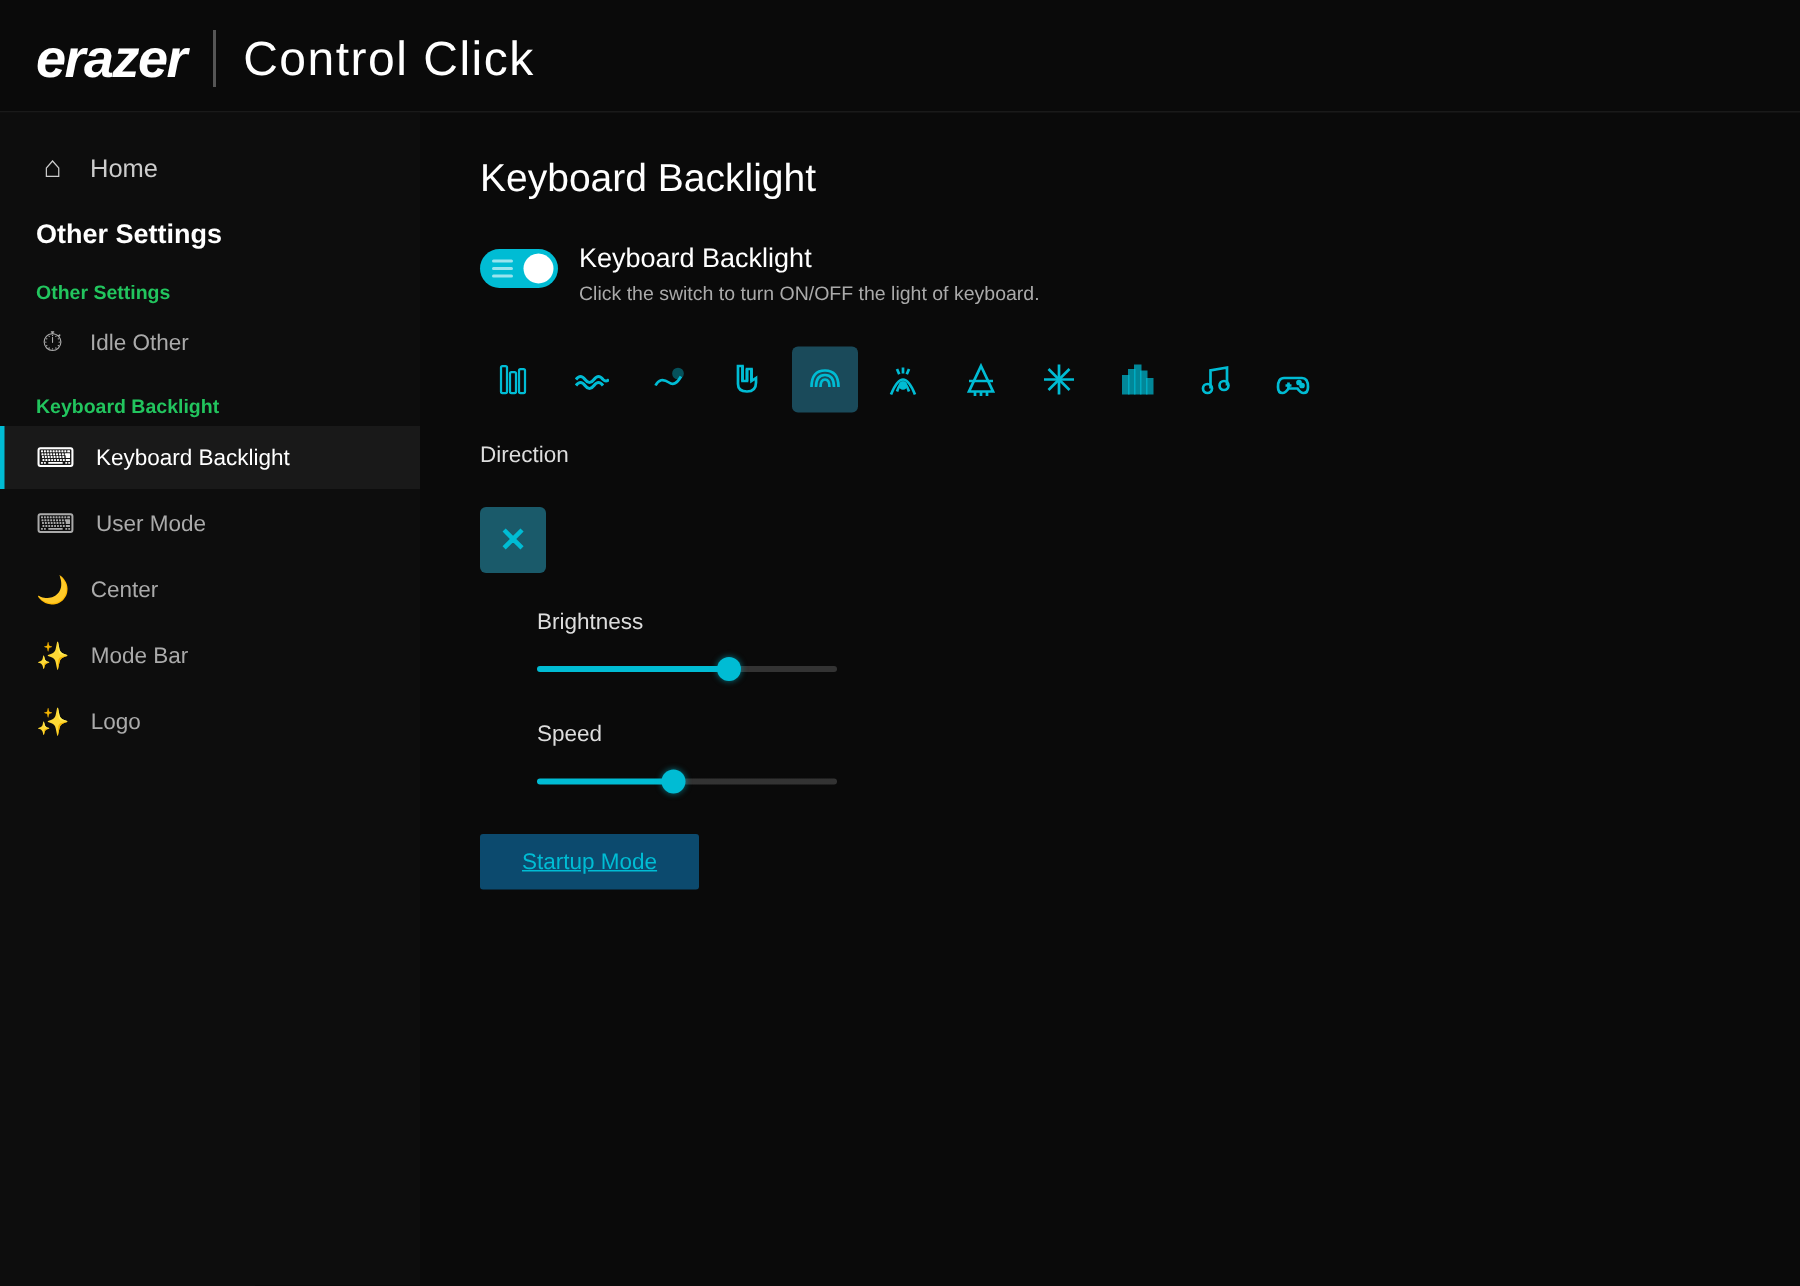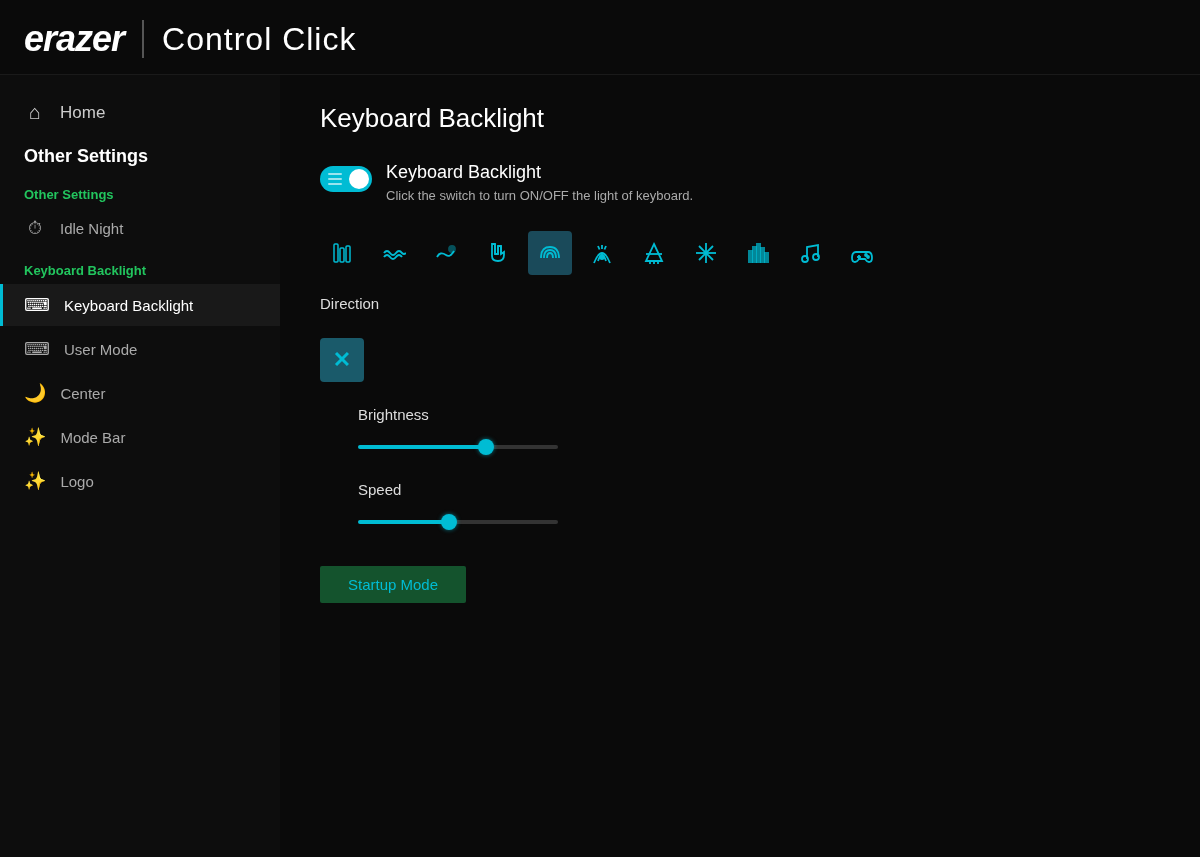--- a/index.html
+++ b/index.html
@@ -269,28 +269,28 @@
       width: 16px;
       height: 16px;
       border-radius: 50%;
       background: #00bcd4;
       cursor: pointer;
       box-shadow: 0 0 4px rgba(0,188,212,0.6);
     }
 
     
     .startup-btn {
-      background: #14532d;
+      background: #0c4a6e;
       border: none;
       color: #00bcd4;
       font-size: 15px;
       padding: 10px 28px;
       cursor: pointer;
       border-radius: 2px;
-      margin-top: 10px;
+      text-decoration: underline;
     }
 
     
     .home-icon { font-size: 20px; }
   </style>
 </head>
 <body>
 
 <div class="header">
   <div class="header-logo">
@@ -307,21 +307,21 @@
       <span class="sidebar-icon home-icon">⌂</span>
       <span>Home</span>
     </div>
 
     <div class="sidebar-section-title">Other Settings</div>
 
     <div class="sidebar-category-label">Other Settings</div>
 
     <div class="sidebar-item">
       <span class="sidebar-icon">⏱</span>
-      <span>Idle Night</span>
+      <span>Idle Other</span>
     </div>
 
     <div class="sidebar-category-label">Keyboard Backlight</div>
 
     <div class="sidebar-item active">
       <span class="sidebar-icon">⌨</span>
       <span>Keyboard Backlight</span>
     </div>
 
     <div class="sidebar-item">

